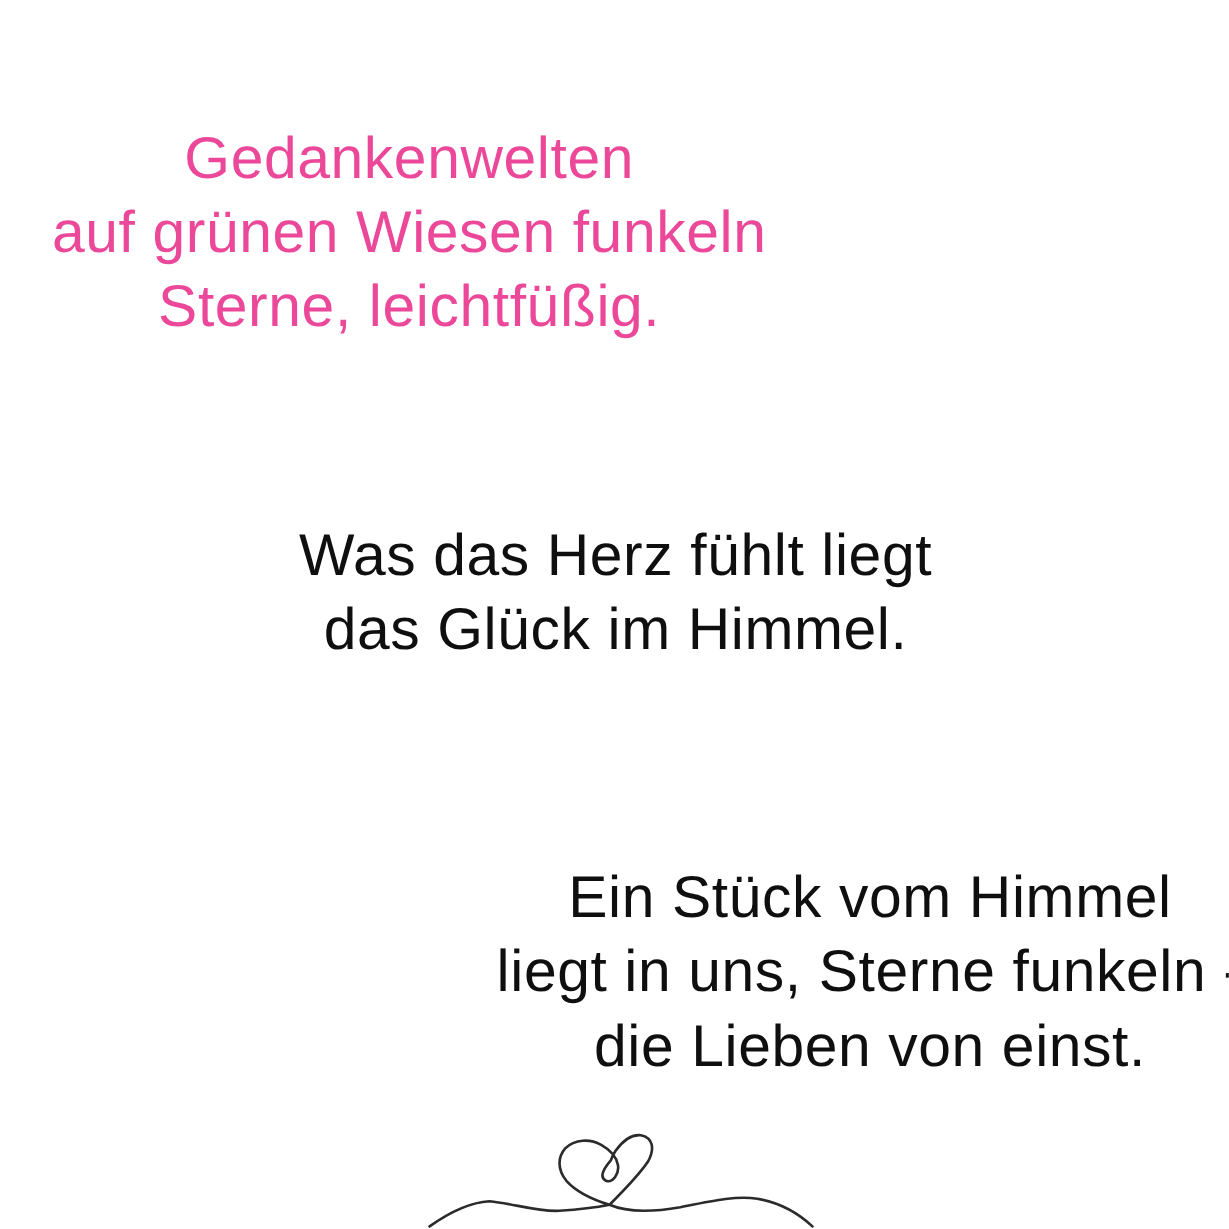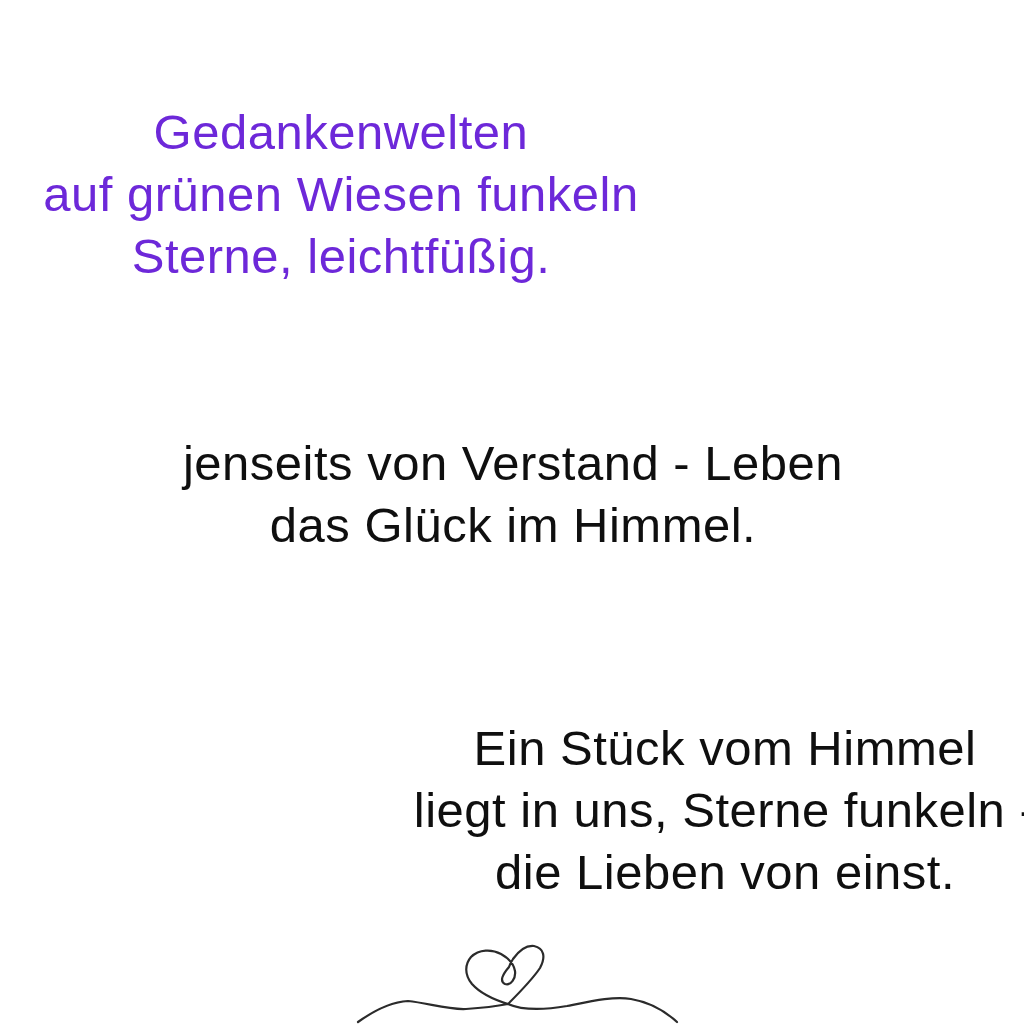--- a/index.html
+++ b/index.html
@@ -33,28 +33,28 @@
     top: 940px;
     width: 344px;
     height: 84px;
   }
 </style>
 </head>
 <body style="background: rgb(255, 255, 255);">
 
 <div>
 
-  <div class="stanza stanza-1" style="color: #6d28d9;">
+  <div class="stanza stanza-1" style="color: #ec4899;">
     <div>Gedankenwelten</div>
     <div>auf grünen Wiesen funkeln</div>
     <div>Sterne, leichtfüßig.</div>
   </div>
 
   <div class="stanza stanza-2" style="color: rgb(15, 15, 15);">
-    <div>jenseits von Verstand - Leben</div>
+    <div>Was das Herz fühlt liegt</div>
     <div>das Glück im Himmel.</div>
   </div>
 
   <div class="stanza stanza-3" style="color: rgb(15, 15, 15);">
     <div>Ein Stück vom Himmel</div>
     <div>liegt in uns, Sterne funkeln -</div>
     <div>die Lieben von einst.</div>
   </div>
 
   <svg class="heart-art" viewBox="0 0 344 84" fill="none" xmlns="http://www.w3.org/2000/svg">

